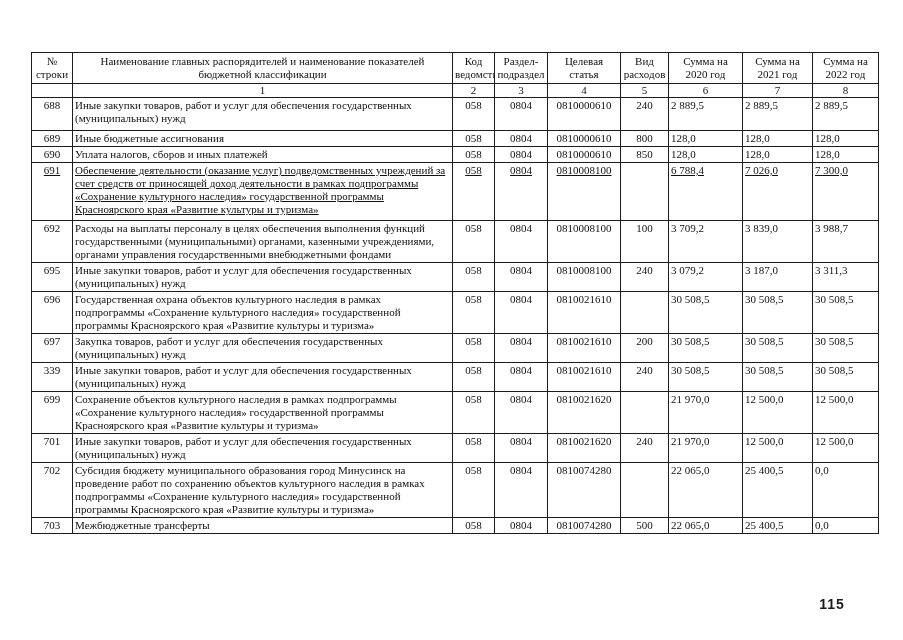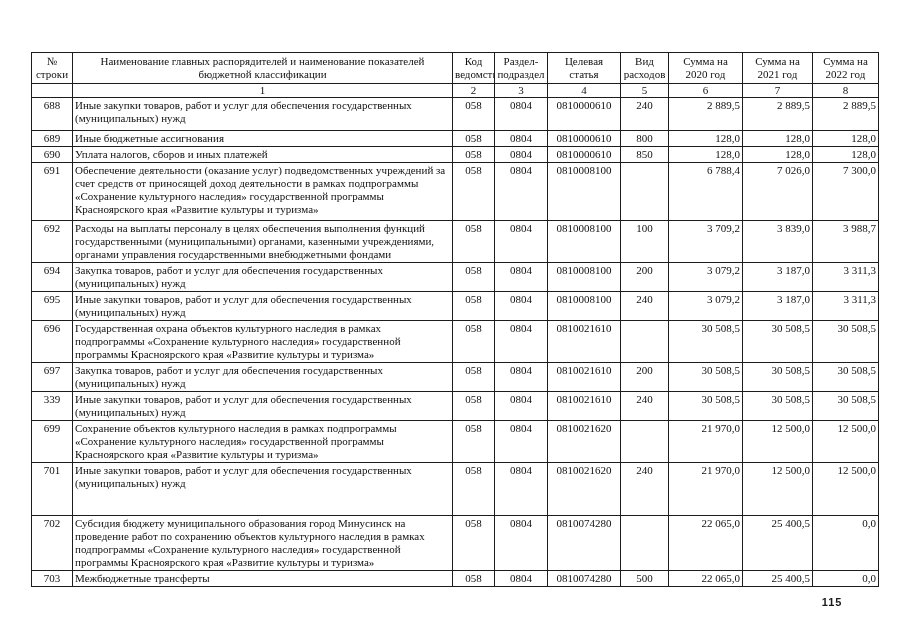--- a/index.html
+++ b/index.html
@@ -29,30 +29,30 @@
     text-align:center;vertical-align:middle;
     padding:2px 2px;
   }
   tr.colnums td{
     text-align:center;vertical-align:middle;
     height:12px;padding:0 2px;
   }
   tbody td{vertical-align:top;}
   td.c{text-align:center;}
   td.l{text-align:left;padding-left:3px;padding-right:3px;}
-  td.r{text-align:right;padding-right:2px;}
+  td.r{text-align:left;padding-right:2px;}
   
   tbody tr:nth-child(1) td{height:30px;}
-  tbody tr:nth-child(4) td{height:55px;}
+  tbody tr:nth-child(4) td{height:55px;text-decoration:underline;}
   tbody tr:nth-child(12) td{height:50px;font-family:Liberation Serif, serif;}
   tbody tr:nth-child(15) td{height:58px;}
   .page-number{
     position:absolute;left:812px;top:596px;width:40px;
     font-family:"Liberation Sans","DejaVu Sans",sans-serif;
-    font-size:11px;font-weight:bold;letter-spacing:1px;
+    font-size:14px;font-weight:bold;letter-spacing:1px;
     text-align:center;color:#1a1a1a;
   }
 </style>
 </head>
 <body>
 
 <div class="page">
 
   <table class="budget">
     <colgroup>
@@ -140,31 +140,20 @@
     <td class="l">Расходы на выплаты персоналу в целях обеспечения выполнения функций государственными (муниципальными) органами, казенными учреждениями, органами управления государственными внебюджетными фондами</td>
     <td class="c">058</td>
     <td class="c">0804</td>
     <td class="c">0810008100</td>
     <td class="c">100</td>
     <td class="r">3 709,2</td>
     <td class="r">3 839,0</td>
     <td class="r">3 988,7</td>
   </tr>
         <tr>
-    <td class="c">694</td>
-    <td class="l">Закупка товаров, работ и услуг для обеспечения государственных (муниципальных) нужд</td>
-    <td class="c">058</td>
-    <td class="c">0804</td>
-    <td class="c">0810008100</td>
-    <td class="c">200</td>
-    <td class="r">3 079,2</td>
-    <td class="r">3 187,0</td>
-    <td class="r">3 311,3</td>
-  </tr>
-        <tr>
     <td class="c">695</td>
     <td class="l">Иные закупки товаров, работ и услуг для обеспечения государственных (муниципальных) нужд</td>
     <td class="c">058</td>
     <td class="c">0804</td>
     <td class="c">0810008100</td>
     <td class="c">240</td>
     <td class="r">3 079,2</td>
     <td class="r">3 187,0</td>
     <td class="r">3 311,3</td>
   </tr>

